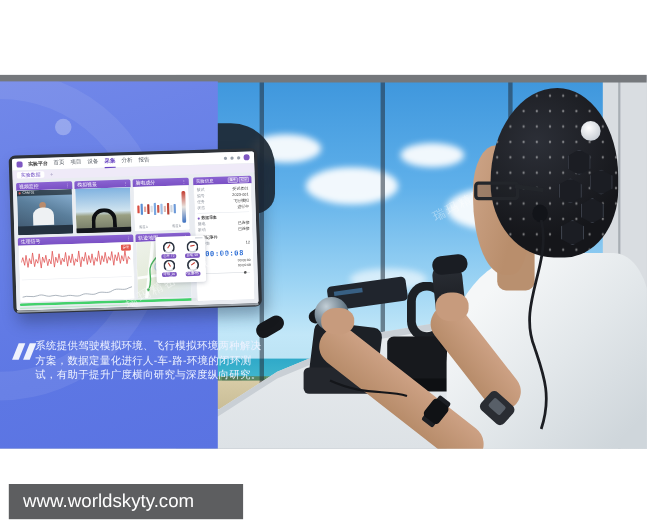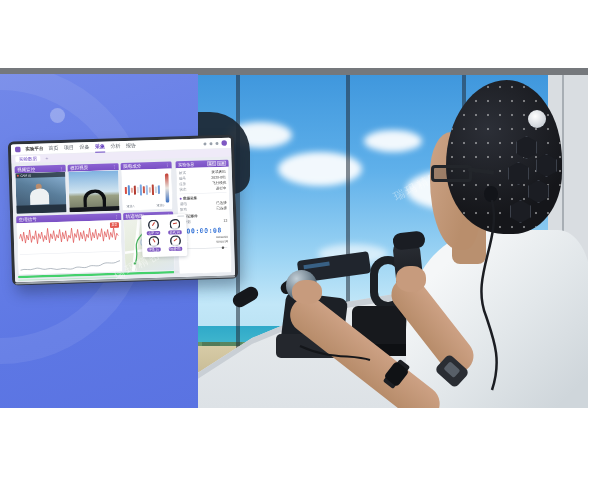--- a/index.html
+++ b/index.html
@@ -204,20 +204,23 @@
   .times .irow { font-size:6px; line-height:9px; }
   .slider { margin-top:4px; position:relative; height:6px; }
   .slider .track { position:absolute; left:2px; right:2px; top:3px; height:1px; background:#cfd4da; }
   .slider .knob { position:absolute; right:8px; top:1px; width:5px; height:5px; border-radius:50%; background:#555; }
 </style>
 </head>
 <body>
 
 <div class="stage">
 
+  <div class="url-badge">
+    <span>www.worldskyty.com</span>
+  </div>
 
   <div class="photo">
     <div class="wall"></div>
     <div class="wall-line"></div>
 
     <div class="screens">
       <div class="cloud" style="left:60px;top:48px;width:64px;height:26px;"></div>
       <div class="cloud" style="left:110px;top:78px;width:84px;height:34px;"></div>
       <div class="cloud" style="left:196px;top:56px;width:58px;height:22px;"></div>
       <div class="cloud" style="left:238px;top:96px;width:96px;height:40px;"></div>
@@ -285,20 +288,27 @@
       <svg width="588" height="340" viewBox="0 0 588 340">
         <path d="M492 132 C502 172 470 208 486 248 C494 272 502 292 492 322" stroke="#1b1d22" stroke-width="2.5" fill="none"></path>
         <path d="M300 278 C330 292 352 286 370 292" stroke="#14161a" stroke-width="2" fill="none"></path>
       </svg>
     </div>
 
     <div class="blue-panel">
       <div class="ring"></div>
       <div class="ring-dot"></div>
     </div>
+    <div class="quote">
+      <span class="qmark">
+          <i></i>
+          <i></i>
+        </span>
+      <p>系统提供驾驶模拟环境、飞行模拟环境两种解决方案，数据定量化进行人-车-路-环境的闭环测试，有助于提升广度横向研究与深度纵向研究。</p>
+    </div>
 
     <div class="monitor">
       <div class="screen">
         <div class="dash">
 
           <div class="toolbar">
             <div class="logo-sq"></div>
             <span class="brand">实验平台</span>
             <div class="menu">
               <span>首页</span>

